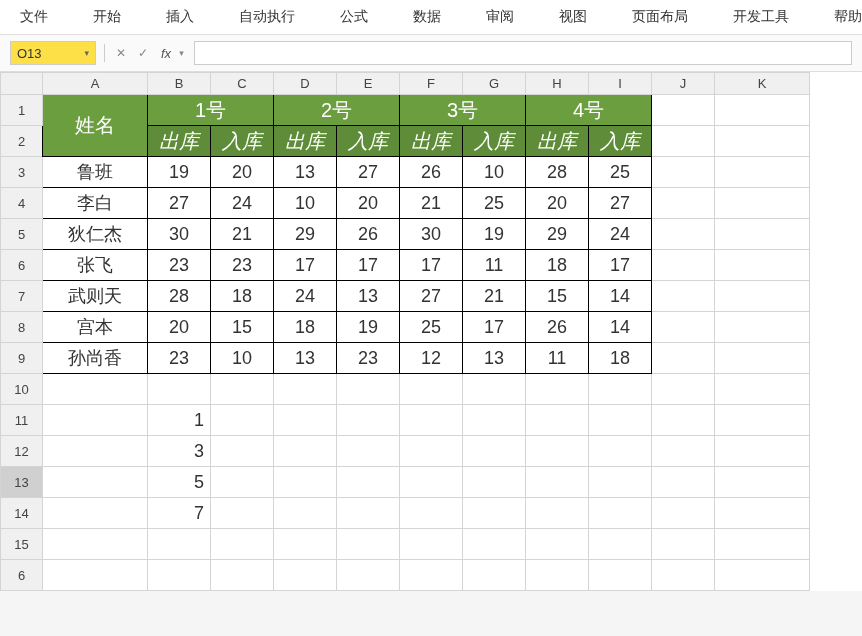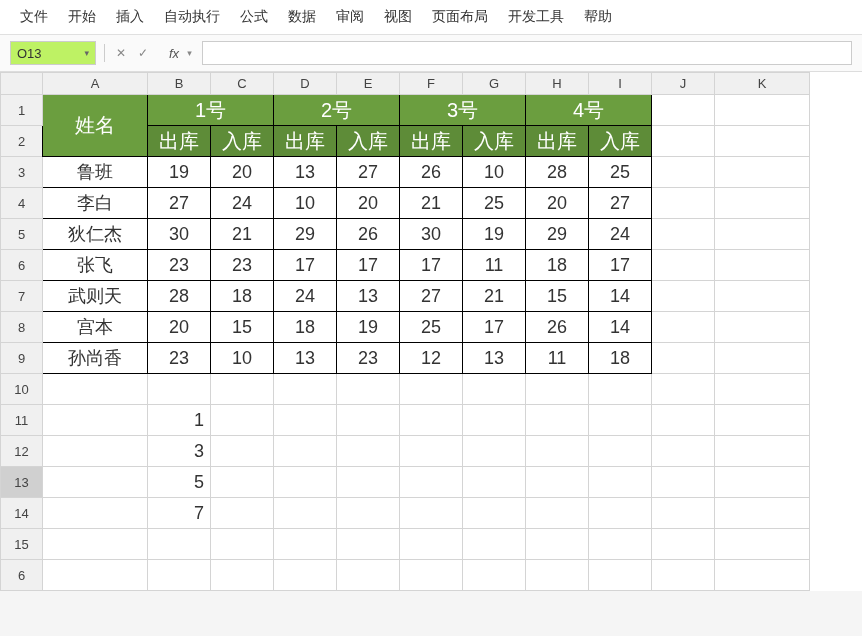--- a/index.html
+++ b/index.html
@@ -1,37 +1,37 @@
 <!DOCTYPE html>
 <html><head>
   <meta charset="utf-8">
   <style>
     * { box-sizing: border-box; margin: 0; padding: 0; }
     body { font-family: "Microsoft YaHei", Arial, sans-serif; background: #f5f5f5; font-size: 14px; color: #333; }
-    .menu-bar { background: #fff; padding: 8px 0 8px 20px; display: flex; gap: 20px; border-bottom: 1px solid #e0e0e0; }
+    .menu-bar { background: #fff; padding: 8px 0 8px 20px; display: flex; gap: 20px; border-bottom: 1px solid #e0e0e0; justify-content: space-between; }
     .menu-item { cursor: pointer; font-size: 14px; color: #333; }
     .toolbar { background: #fafafa; padding: 6px 10px; display: flex; align-items: center; gap: 6px; border-bottom: 1px solid #ddd; }
-    .name-box { width: 86px; height: 24px; border: 1px solid #ccc; background: #bef264; padding: 2px 6px; font-size: 13px; display: flex; align-items: center; justify-content: space-between; }
+    .name-box { width: 86px; height: 24px; border: 1px solid #ccc; background: #fde047; padding: 2px 6px; font-size: 13px; display: flex; align-items: center; justify-content: space-between; }
     .name-box .caret { font-size: 9px; color: #666; }
     .tb-sep { width: 1px; height: 18px; background: #ccc; margin: 0 2px; }
     .tb-icon { width: 16px; height: 16px; display: flex; align-items: center; justify-content: center; color: #888; font-size: 12px; cursor: pointer; }
-    .fx-label { font-style: italic; font-size: 13px; color: #555; margin-left: 12px; }
+    .fx-label { font-style: italic; font-size: 13px; color: #555; margin-left: 4px; }
     .fx-caret { font-size: 9px; color: #888; margin-left: 2px; margin-right: 4px; }
     .formula-input { flex: 1; height: 24px; border: 1px solid #ccc; background: #fff; padding: 2px 6px; }
     .sheet-area { background: #fff; position: relative; overflow: hidden; }
     table.sheet { border-collapse: collapse; table-layout: fixed; }
     .sheet th, .sheet td { border: 1px solid #d4d4d4; text-align: center; font-weight: normal; background: #fff; }
     .col-header { background: #f0f0f0 !important; color: #444; height: 22px; font-size: 13px; }
     .row-header { background: #f0f0f0 !important; color: #444; width: 42px; font-size: 13px; }
     .corner { background: #f0f0f0 !important; width: 42px; height: 22px; }
     .selected-row .row-header { background: #d0d0d0 !important; }
     .data-row td { height: 31px; font-size: 18px; }
     .data-row.thead td { color: #fff; font-size: 20px; }
     .green1 { background: #6b9e3f !important; }
-    .green2 { background: #5e8c38 !important; }
+    .green2 { background: #5e8c38 !important; font-style: italic; }
     .bordered { border: 1px solid #000 !important; }
     .below td { height: 31px; font-size: 18px; }
     .col-a { width: 105px; }
     .col-n { width: 63px; }
     .col-k { width: 95px; }
     .val { text-align: right !important; padding-right: 6px; }
   </style>
 </head>
 <body>
 

